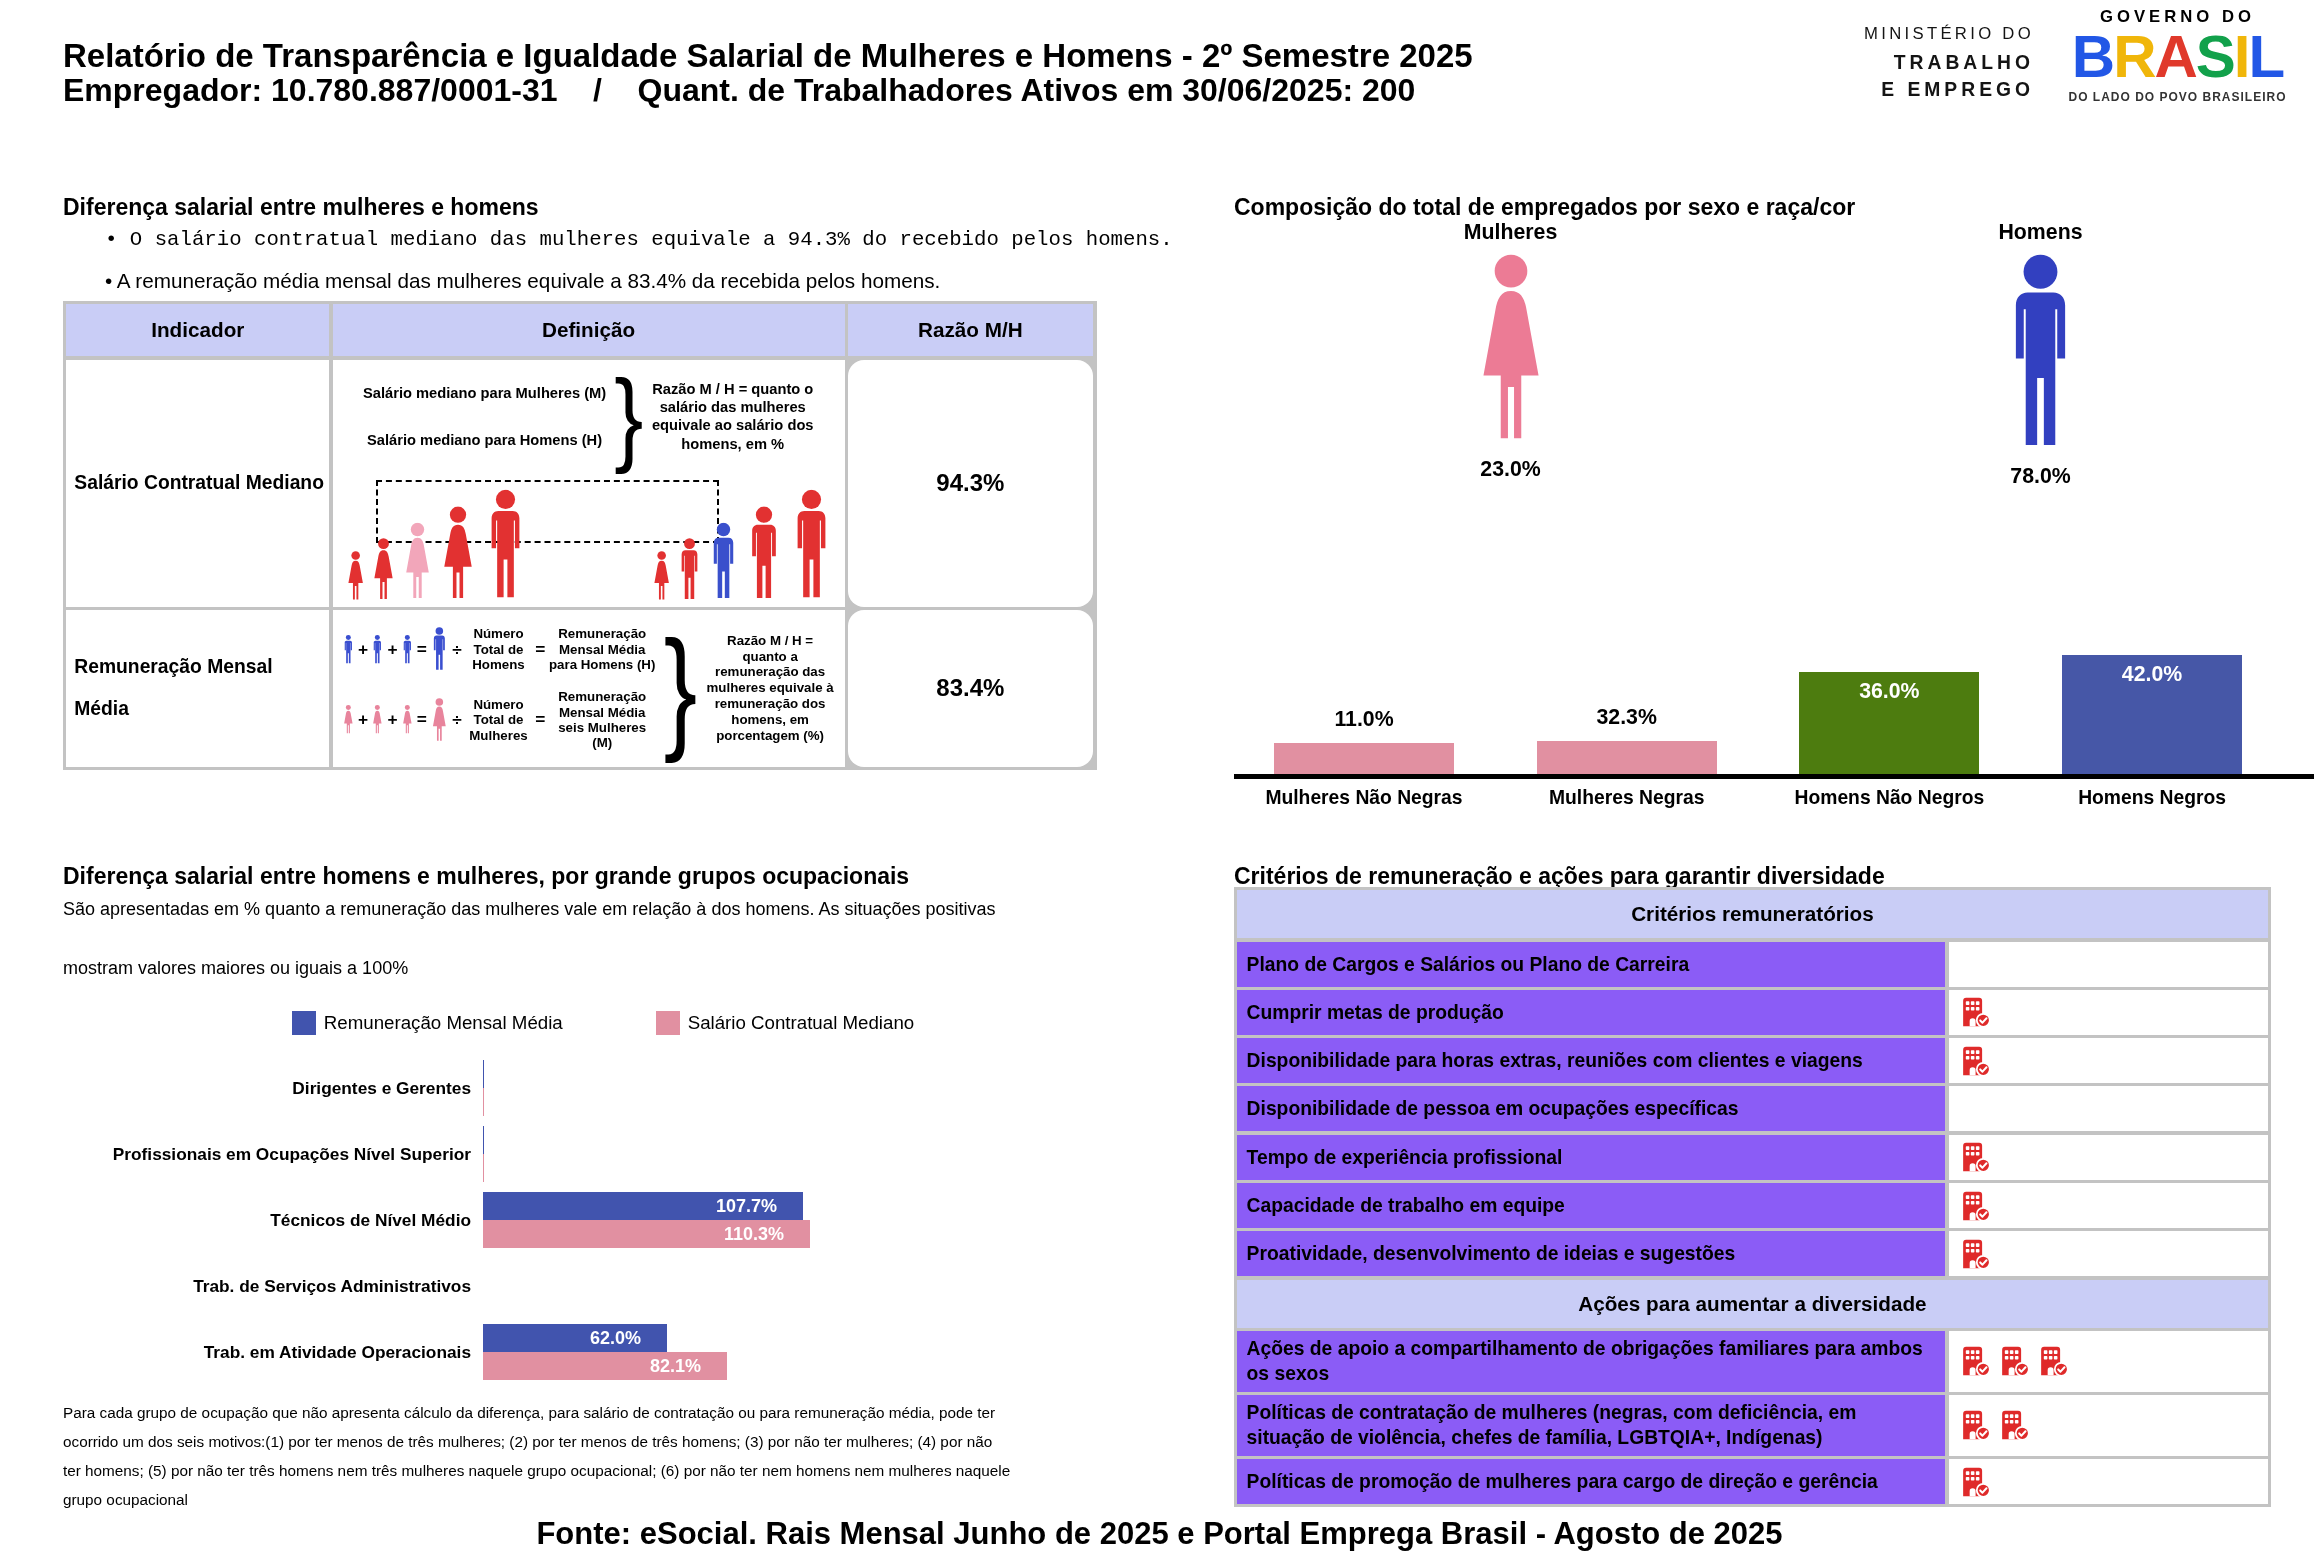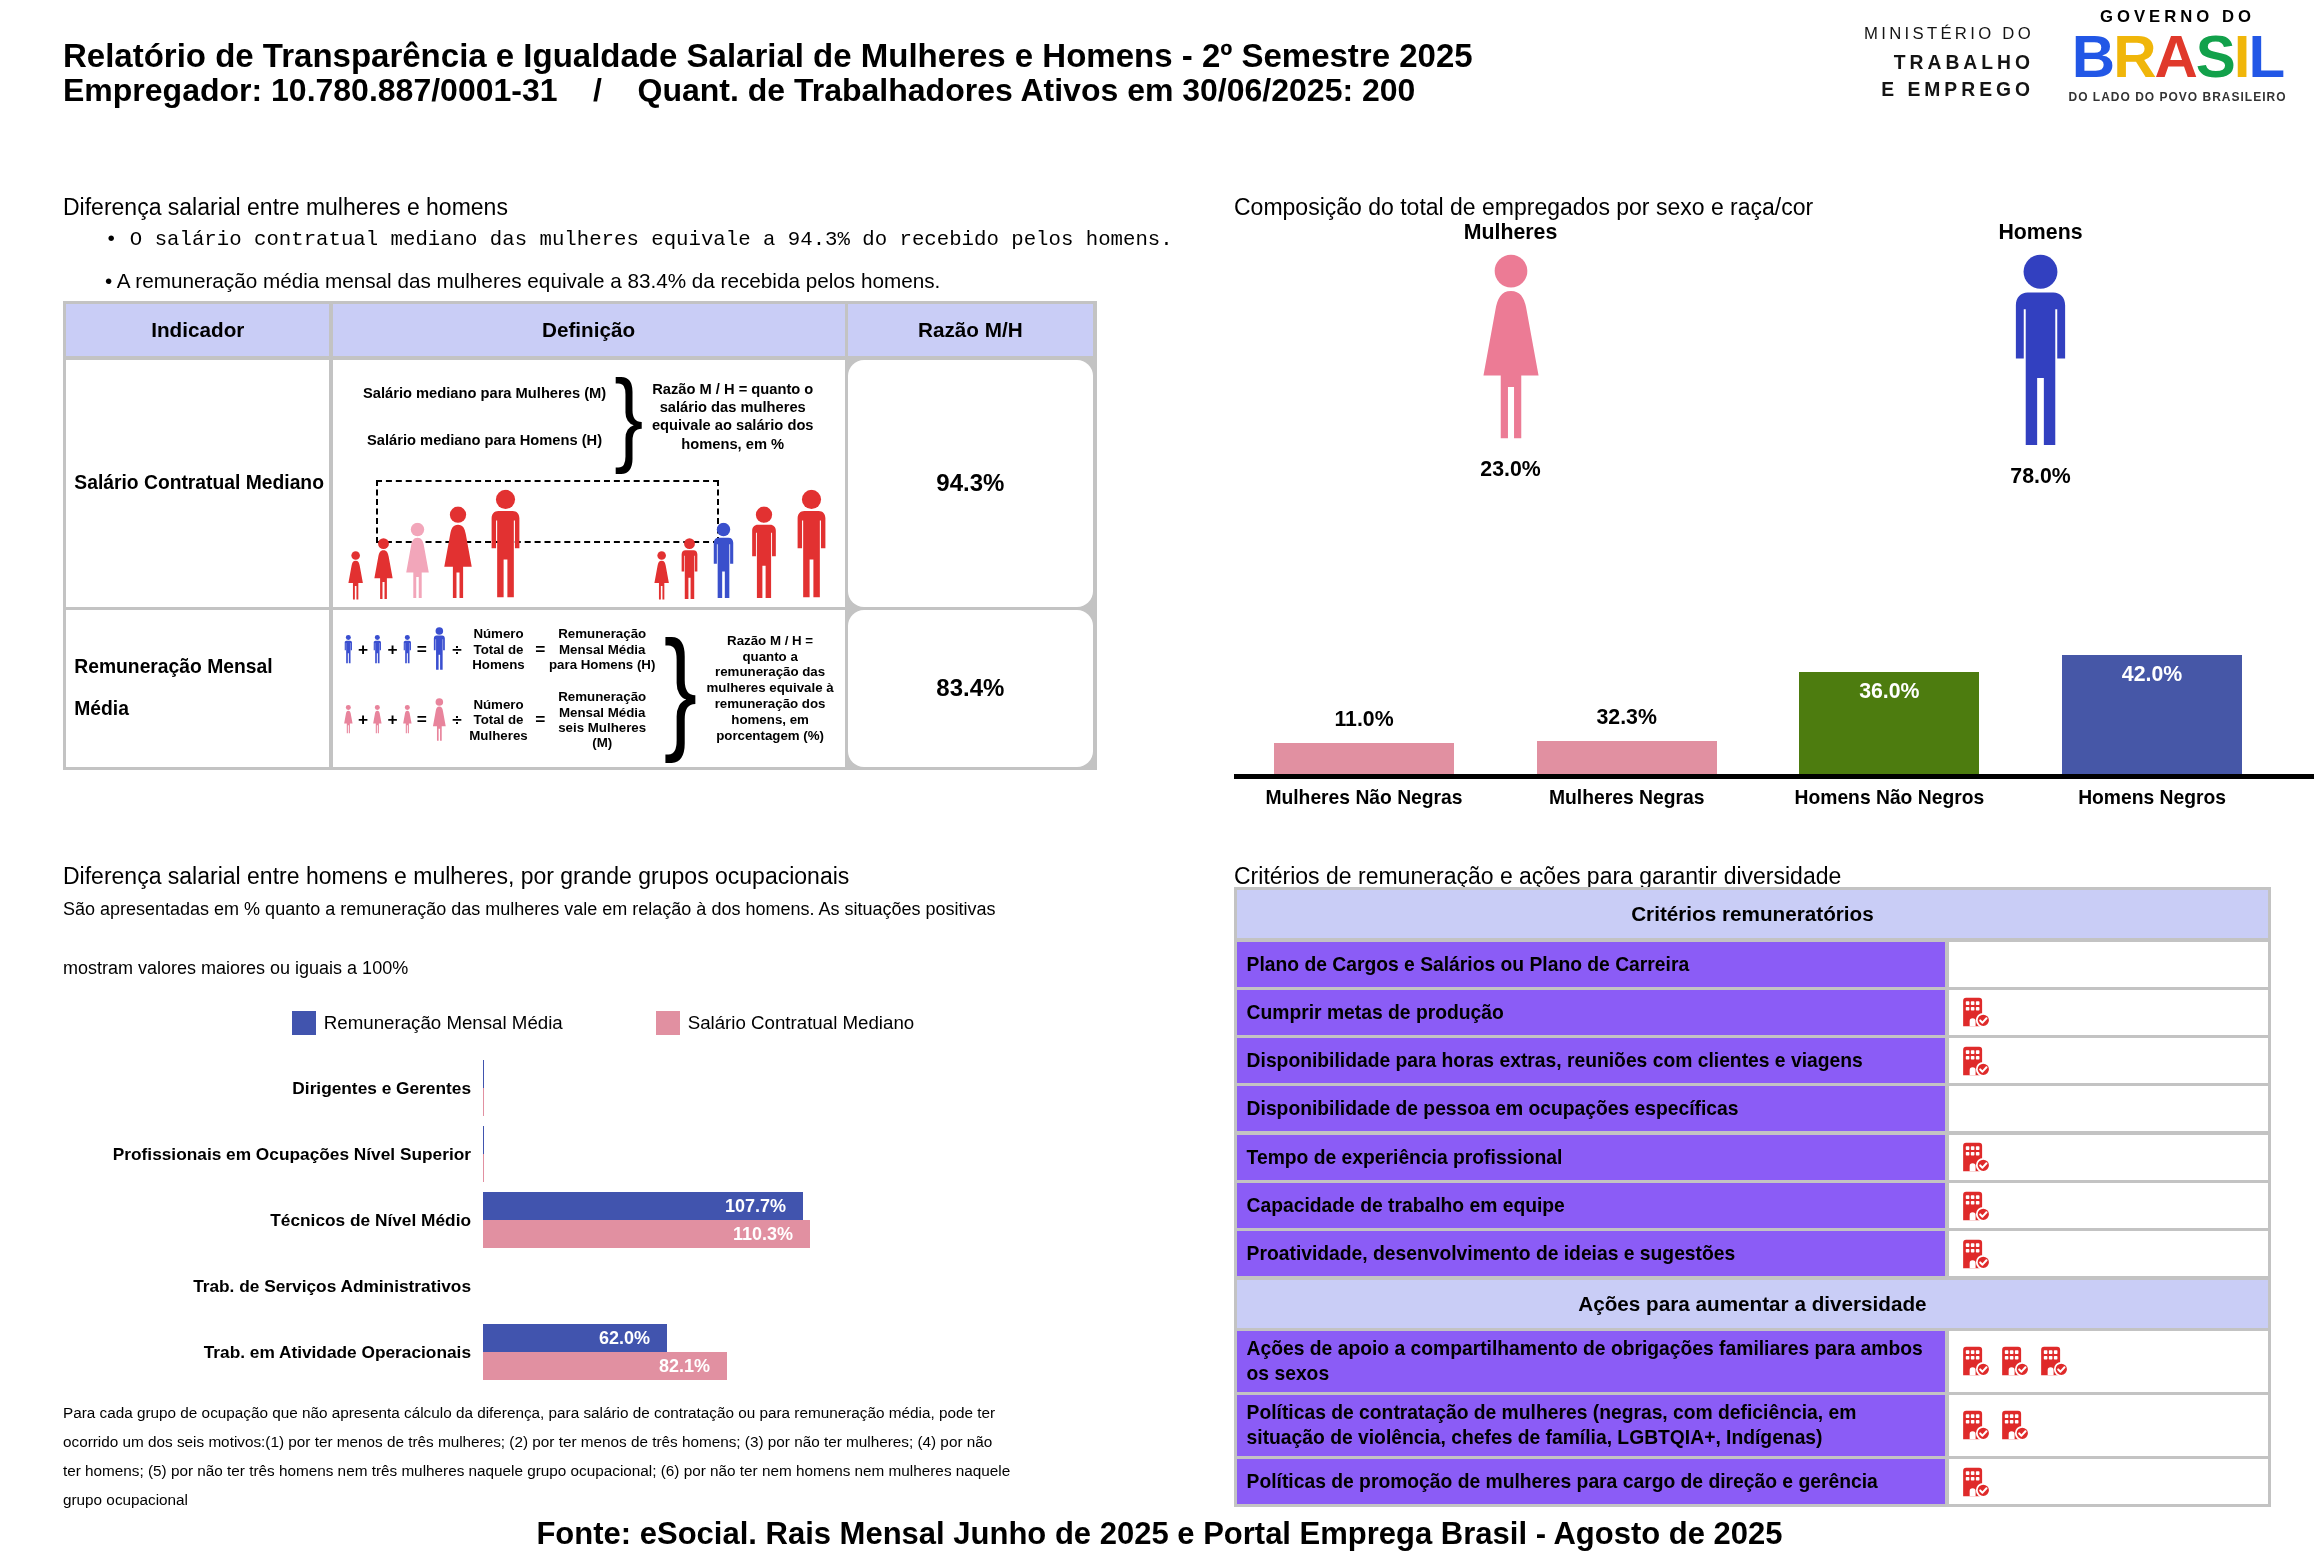--- a/index.html
+++ b/index.html
@@ -12,21 +12,21 @@
   .ministry{position:absolute;left:1794px;top:24px;width:240px;text-align:right;color:#141414;}
   .min1{font-size:16.7px;letter-spacing:3.3px;font-weight:400;}
   .min2{font-size:19.3px;letter-spacing:4px;font-weight:bold;margin-top:8px;}
   .min3{font-size:19.3px;letter-spacing:4px;font-weight:bold;margin-top:5.3px;}
   .govlogo{position:absolute;left:2054px;top:6.7px;width:247px;text-align:center;}
   .gov-kicker{font-size:16.7px;font-weight:bold;letter-spacing:4px;}
   .gov-brand{font-size:60px;font-weight:bold;line-height:.95;letter-spacing:-2px;margin-top:1.3px;}
   .gov-tagline{font-size:12px;font-weight:bold;letter-spacing:1px;margin-top:5.3px;color:#333;}
 
   
-  .h2{position:absolute;font-size:23px;font-weight:normal;}
+  .h2{position:absolute;font-size:23px;font-weight:bold;}
   #h2-salary{left:63px;top:175px;}
   #h2-comp{left:1234px;top:175px;}
   #h2-occ{left:63px;top:844px;}
   #h2-crit{left:1234px;top:844px;}
   .bullet{position:absolute;left:105px;font-size:20.7px;}
   .bullet::before{content:"• ";}
   #bullet1{top:228px;font-family:Liberation Mono, monospace;} #bullet2{top:269px;}
   .sub{position:absolute;left:63px;font-size:18px;}
   #sub1{top:899px;} #sub2{top:958px;}
   .footnote{position:absolute;left:63px;top:1398px;font-size:15.3px;line-height:29px;}
@@ -87,21 +87,21 @@
   
   #legend{position:absolute;left:63px;top:1011px;width:1080px;display:flex;
           justify-content:center;gap:93px;align-items:center;}
   .leg-item{display:flex;align-items:center;gap:8px;font-size:18.7px;}
   .leg-sw{width:24px;height:24px;display:inline-block;}
   #occChart{position:absolute;left:63px;top:1055px;width:1107px;}
   .orow{display:flex;align-items:center;height:66px;}
   .olabel{width:420px;text-align:right;padding-right:12px;font-weight:bold;font-size:17.3px;box-sizing:border-box;}
   .oarea{position:relative;width:600px;display:flex;flex-direction:column;justify-content:center;}
   .obar{height:28px;display:flex;align-items:center;justify-content:flex-end;}
-  .obar-label{color:#fff;font-weight:bold;font-size:18px;padding-right:17px;}
+  .obar-label{color:#fff;font-weight:bold;font-size:18px;padding-right:26px;}
 
   
   .crit-table{position:absolute;left:1234px;top:887px;width:1037px;box-sizing:border-box;
               background:#c3c3c3;padding:3.3px;display:grid;gap:3.3px;
               grid-template-columns:708px 319px;}
   .crit-h{grid-column:1/-1;background:#c9cdf6;text-align:center;font-weight:bold;font-size:20.7px;
           display:flex;align-items:center;justify-content:center;min-height:48px;}
   .crit-label{background:#8b5cf6;font-weight:bold;font-size:19.3px;padding:5.3px 9.3px;display:flex;
               align-items:center;min-height:45px;box-sizing:border-box;line-height:1.3;}
   .crit-icons{background:#fff;display:flex;align-items:center;gap:6.7px;padding-left:10.7px;}

